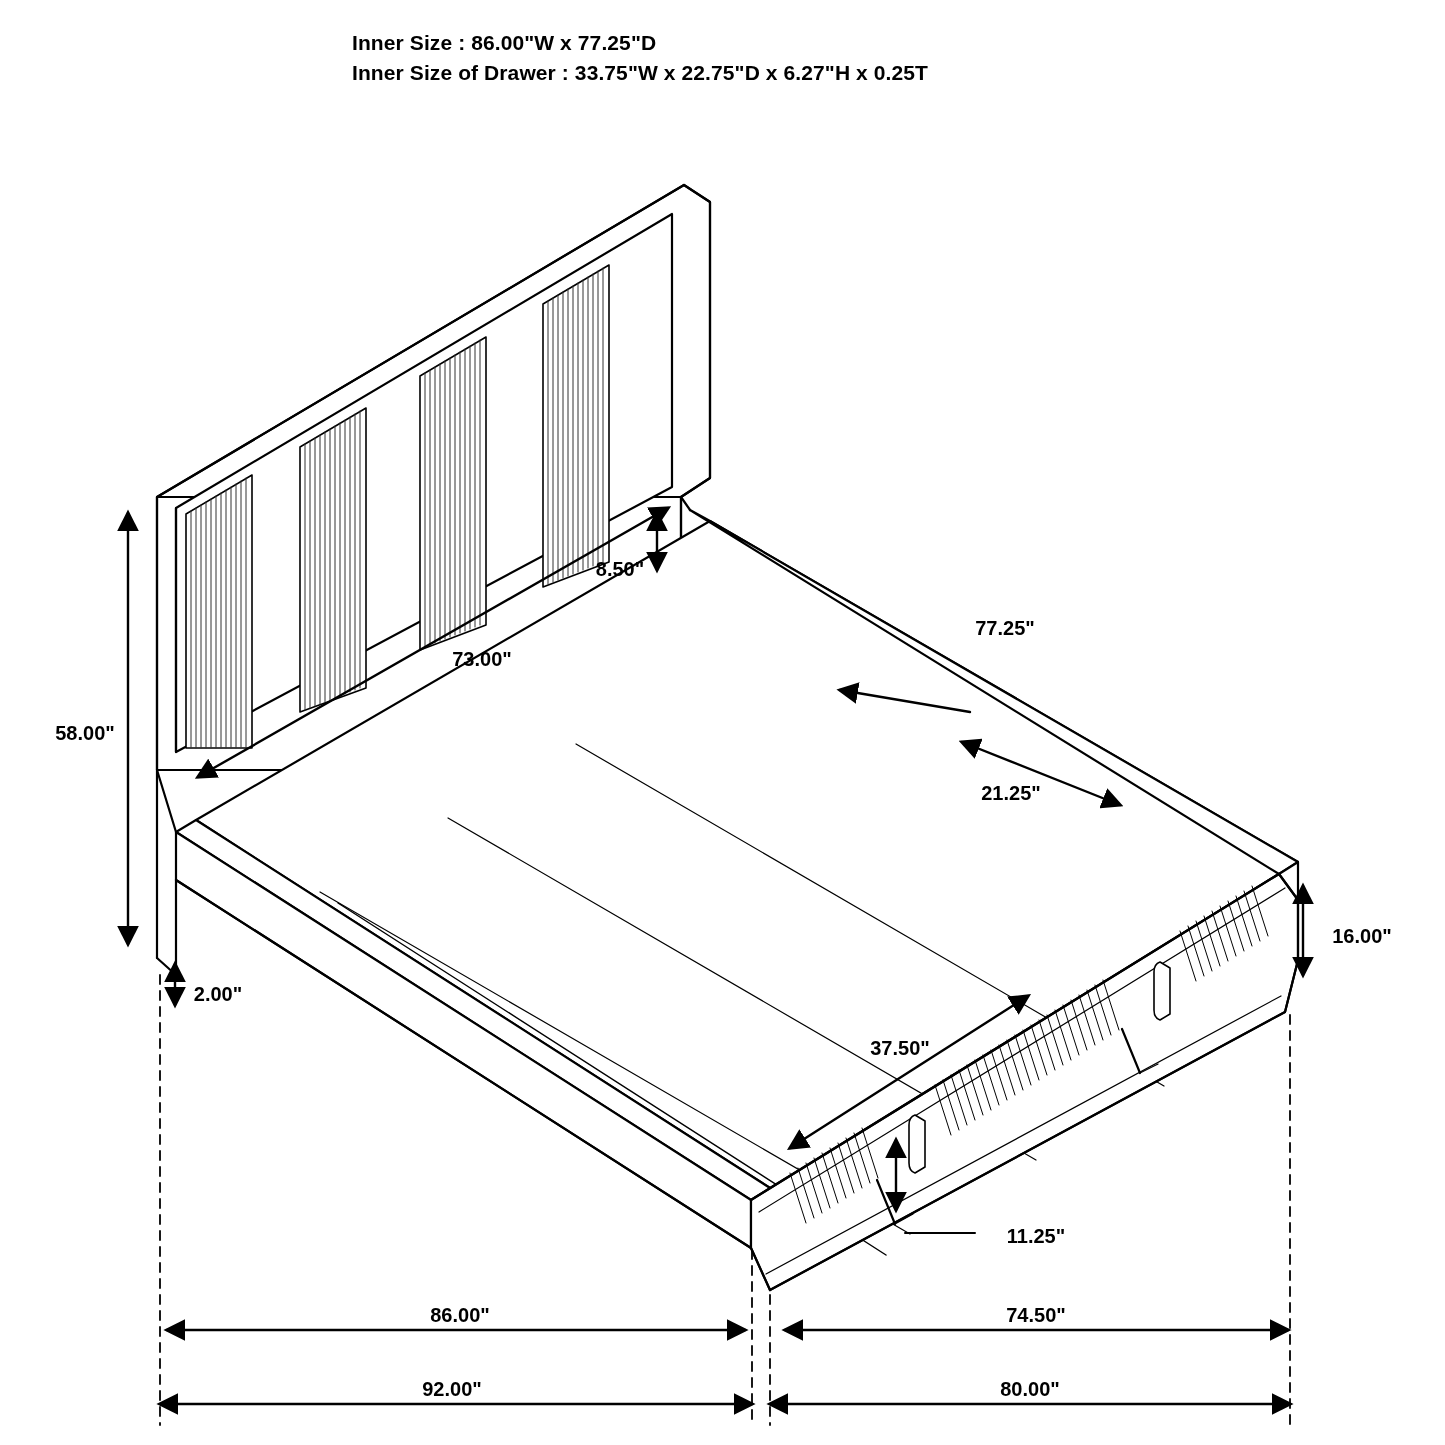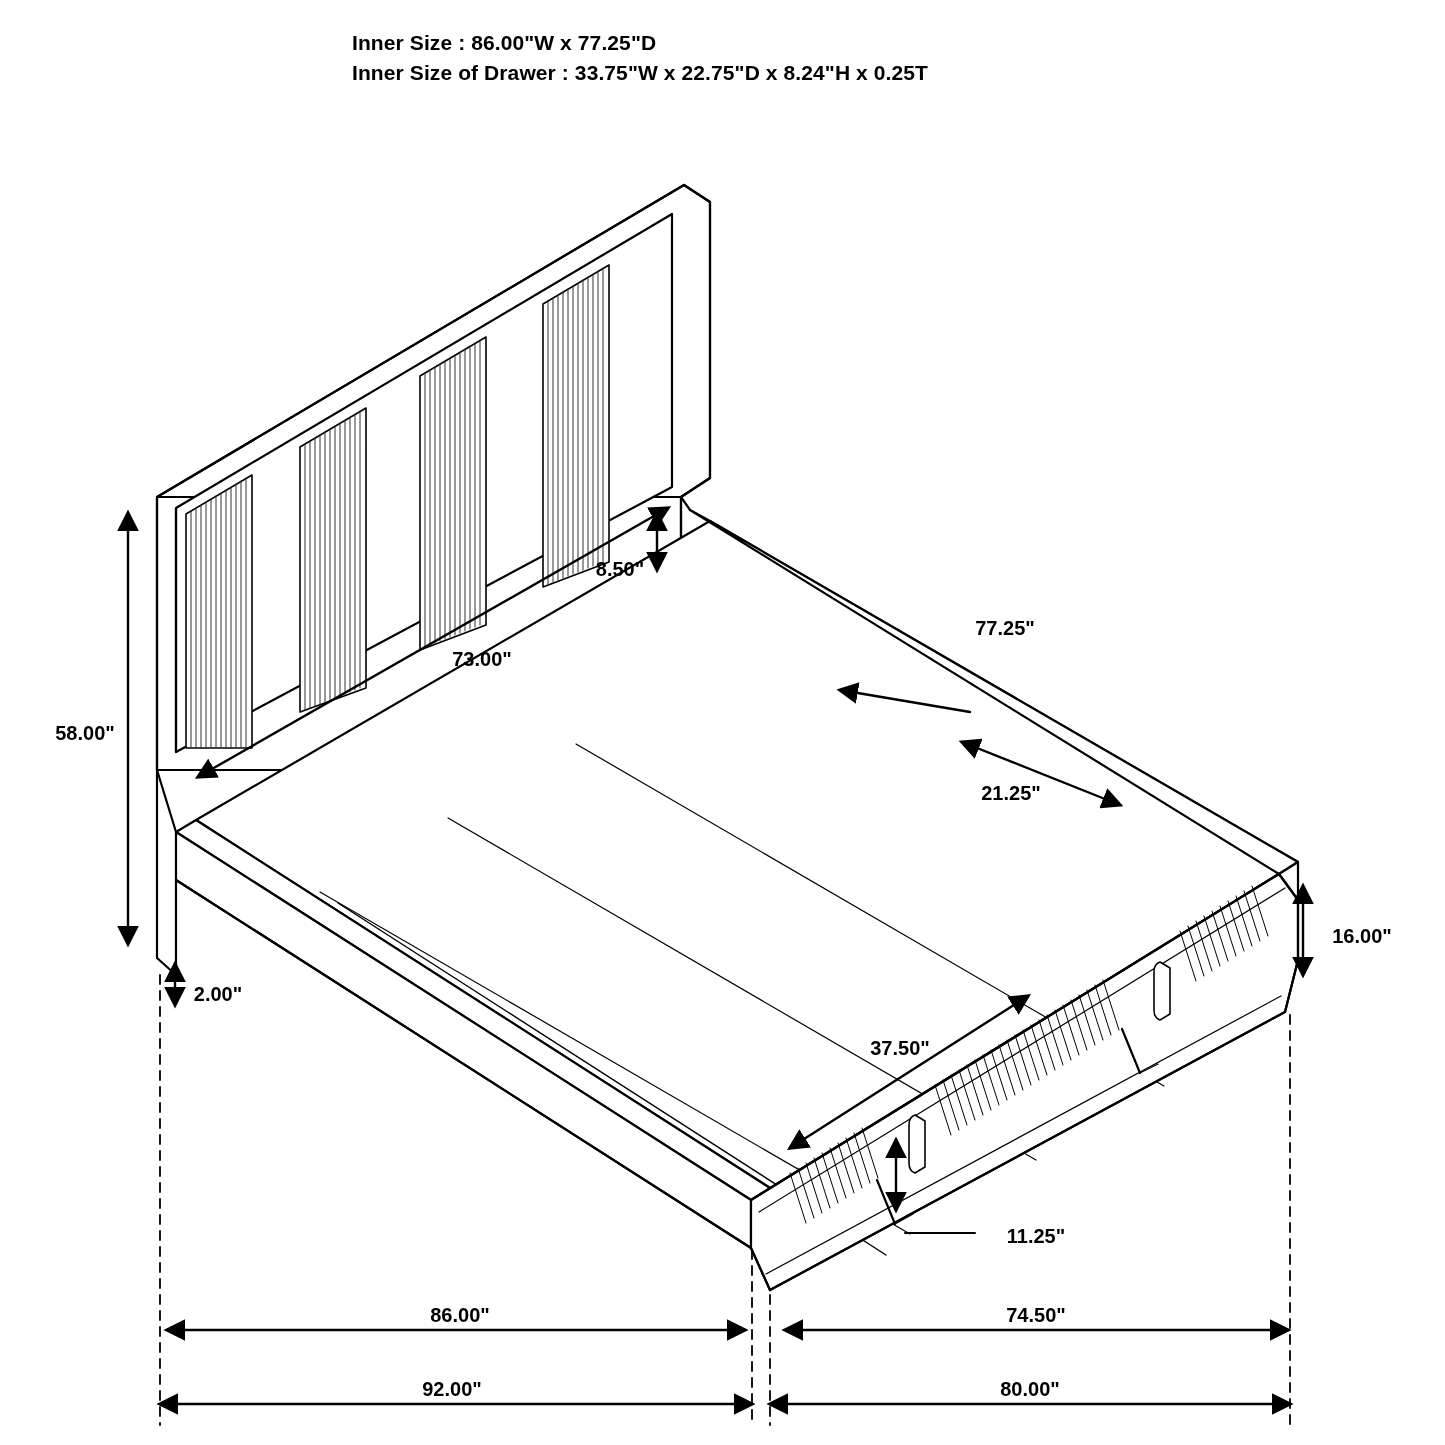--- a/index.html
+++ b/index.html
@@ -10,21 +10,21 @@
   svg{position:absolute;left:0;top:0;}
   .dim{font-size:20px;font-weight:bold;font-family:"Liberation Sans",sans-serif;}
 </style>
 </head>
 <body>
 
 <div id="stage">
 
   <div class="hdr">
     <div>Inner Size : 86.00"W x 77.25"D</div>
-    <div>Inner Size of Drawer : 33.75"W x 22.75"D x 8.24"H x 0.25T</div>
+    <div>Inner Size of Drawer : 33.75"W x 22.75"D x 6.27"H x 0.25T</div>
   </div>
 
   <svg width="1445" height="1445" viewBox="0 0 1445 1445">
     <g fill="none" stroke="#000" stroke-width="2.2" stroke-linejoin="round" stroke-linecap="round">
 
       <polygon points="157,497 684,185 710,202 710,478 681,497 681,770 157,770" fill="#fff"></polygon>
       <polyline points="157,497 681,497 681,770"></polyline>
       <polyline points="684,185 710,202 710,478 681,497"></polyline>
 
       <polyline points="157,497 684,185"></polyline>

